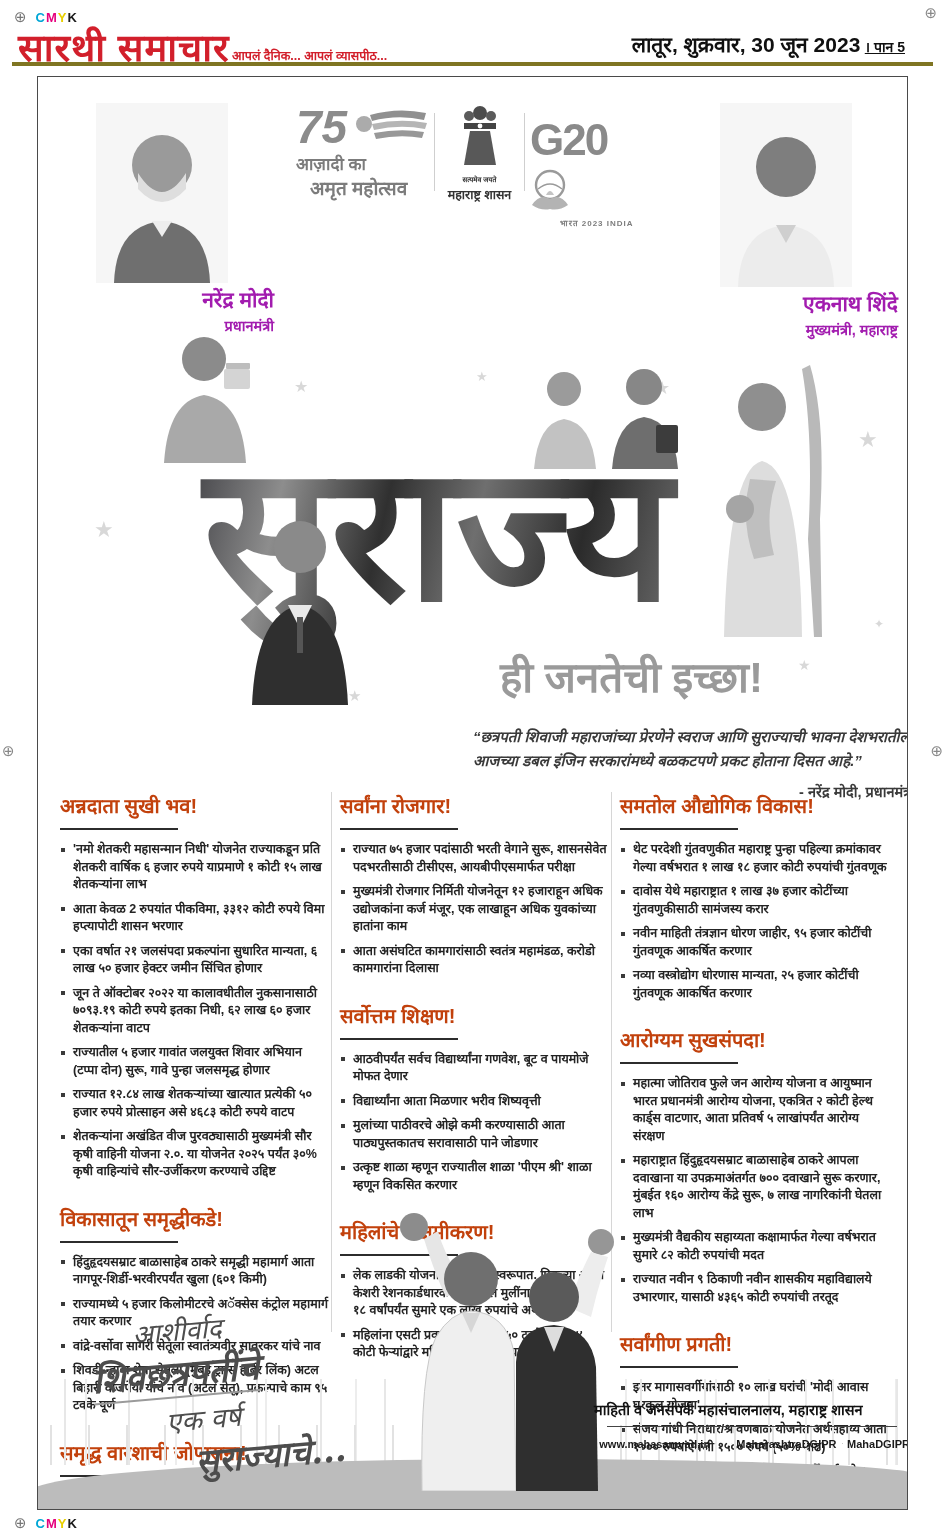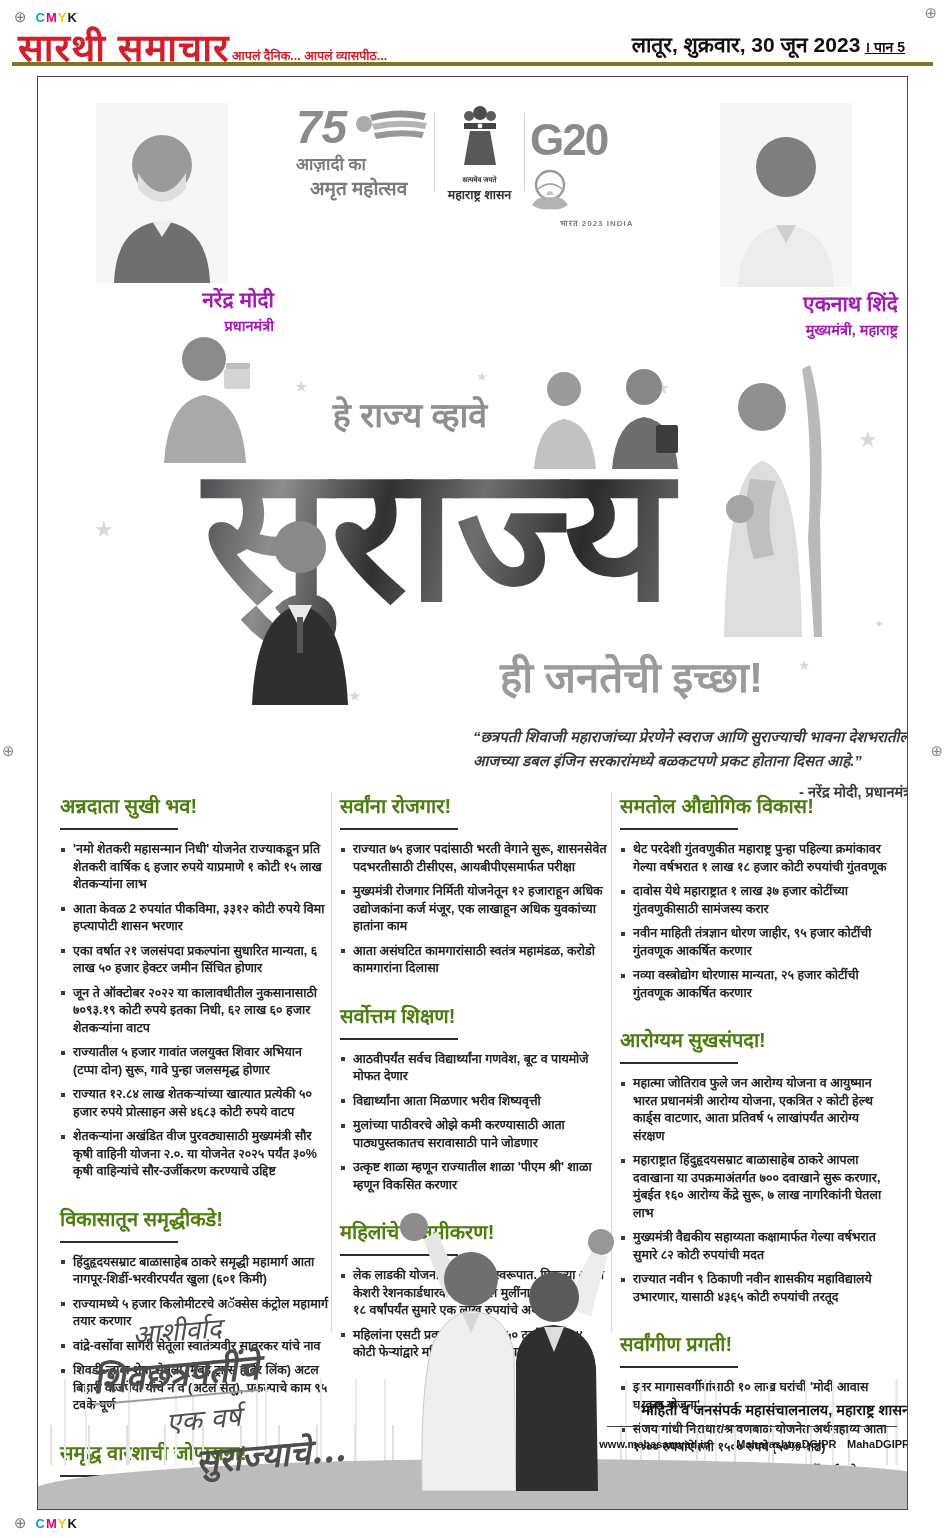--- a/index.html
+++ b/index.html
@@ -56,39 +56,39 @@
   .quote .by { font-size:14.5px; font-weight:800; text-align:right; margin-top:8px; font-style:normal; }
   .star { position:absolute; color:#d8d8d8; z-index:1; }
   .hero-photo { position:absolute; z-index:2; }
   .front { z-index:5; }
 
   
   .col { position:absolute; top:715px; width:268px; }
   .col-1 { left:22px; } .col-2 { left:302px; } .col-3 { left:582px; }
   .vdiv { position:absolute; top:715px; width:1px; height:540px; background:#d6d6d6; }
   .sec { margin-bottom:24px; }
-  .sec h3 { font-size:20px; font-weight:800; color:#4d7c0f; }
+  .sec h3 { font-size:20px; font-weight:800; color:#c2410c; }
   .underbar { display:block; width:118px; height:2px; background:#2c2c2c; margin-top:9px; }
   .sec ul { list-style:none; margin-top:11px; }
   .sec li { position:relative; padding-left:13px; font-size:12.5px; line-height:1.4; color:#242424; font-weight:600; margin-bottom:7px; }
   .sec li::before { content:""; position:absolute; left:1px; top:6.5px; width:4px; height:4px; background:#3a3a3a; }
 
   
   .signature { position:absolute; left:48px; top:1230px; width:300px; transform:rotate(-5deg); color:#4d4d4d;
       font-family:"DejaVu Serif","Liberation Serif",serif; font-style:italic; z-index:4; }
   .signature .s1 { font-size:27px; margin-left:52px; }
   .signature .s2 { font-size:35px; font-weight:bold; margin-left:8px; border-bottom:2px solid #9a9a9a; display:inline-block; }
   .signature .s3 { font-size:27px; margin-left:78px; margin-top:4px; }
   .signature .s4 { font-size:34px; font-weight:bold; margin-left:104px; }
 
   
   .leaders { position:absolute; left:336px; top:1108px; width:252px; height:306px; z-index:3; }
 
   
-  .footer { position:absolute; left:556px; top:1322px; width:316px; text-align:right; z-index:4; }
+  .footer { position:absolute; left:556px; top:1322px; width:316px; text-align:left; z-index:4; }
   .footer .credit { font-size:14.5px; font-weight:800; color:#111; }
   .footer .fr { width:290px; height:1px; background:#444; margin:7px auto 8px; }
   .social { display:flex; align-items:center; justify-content:center; gap:5px; }
   .social .txt { font-size:11px; font-weight:800; color:#1a1a1a; }
   .social svg { display:block; }
 
   
   .skyline { position:absolute; left:0; right:0; bottom:44px; height:86px; z-index:0;
       background:
         repeating-linear-gradient(90deg, transparent 0 26px, #e7e7e7 26px 28px, transparent 28px 64px),
@@ -221,21 +221,20 @@
     </div>
     <div class="hero-photo front" style="left:206px; top:436px;">
       <svg width="112" height="192" viewBox="0 0 112 192">
         <circle cx="56" cy="34" r="26" fill="#8a8a8a"></circle>
         <path d="M8 192 Q12 100 56 92 Q100 100 104 192 Z" fill="#2f2f2f"></path>
         <path d="M44 92 L56 116 L68 92 Z" fill="#e9e9e9"></path>
         <rect x="53" y="104" width="6" height="36" fill="#555"></rect>
       </svg>
     </div>
 
-    <div class="hero-kicker">हे राज्य व्हावे</div>
     <div class="hero-word">सुराज्य</div>
     <div class="hero-tagline">ही जनतेची इच्छा!</div>
     <div class="quote">
       <div class="qt">“छत्रपती शिवाजी महाराजांच्या प्रेरणेने स्वराज आणि सुराज्याची भावना  देशभरातील आजच्या डबल इंजिन सरकारांमध्ये बळकटपणे प्रकट होताना दिसत आहे.”</div>
       <div class="by">- नरेंद्र मोदी, प्रधानमंत्री</div>
     </div>
 
     <div class="vdiv" style="left:293px;"></div>
     <div class="vdiv" style="left:573px;"></div>
 

